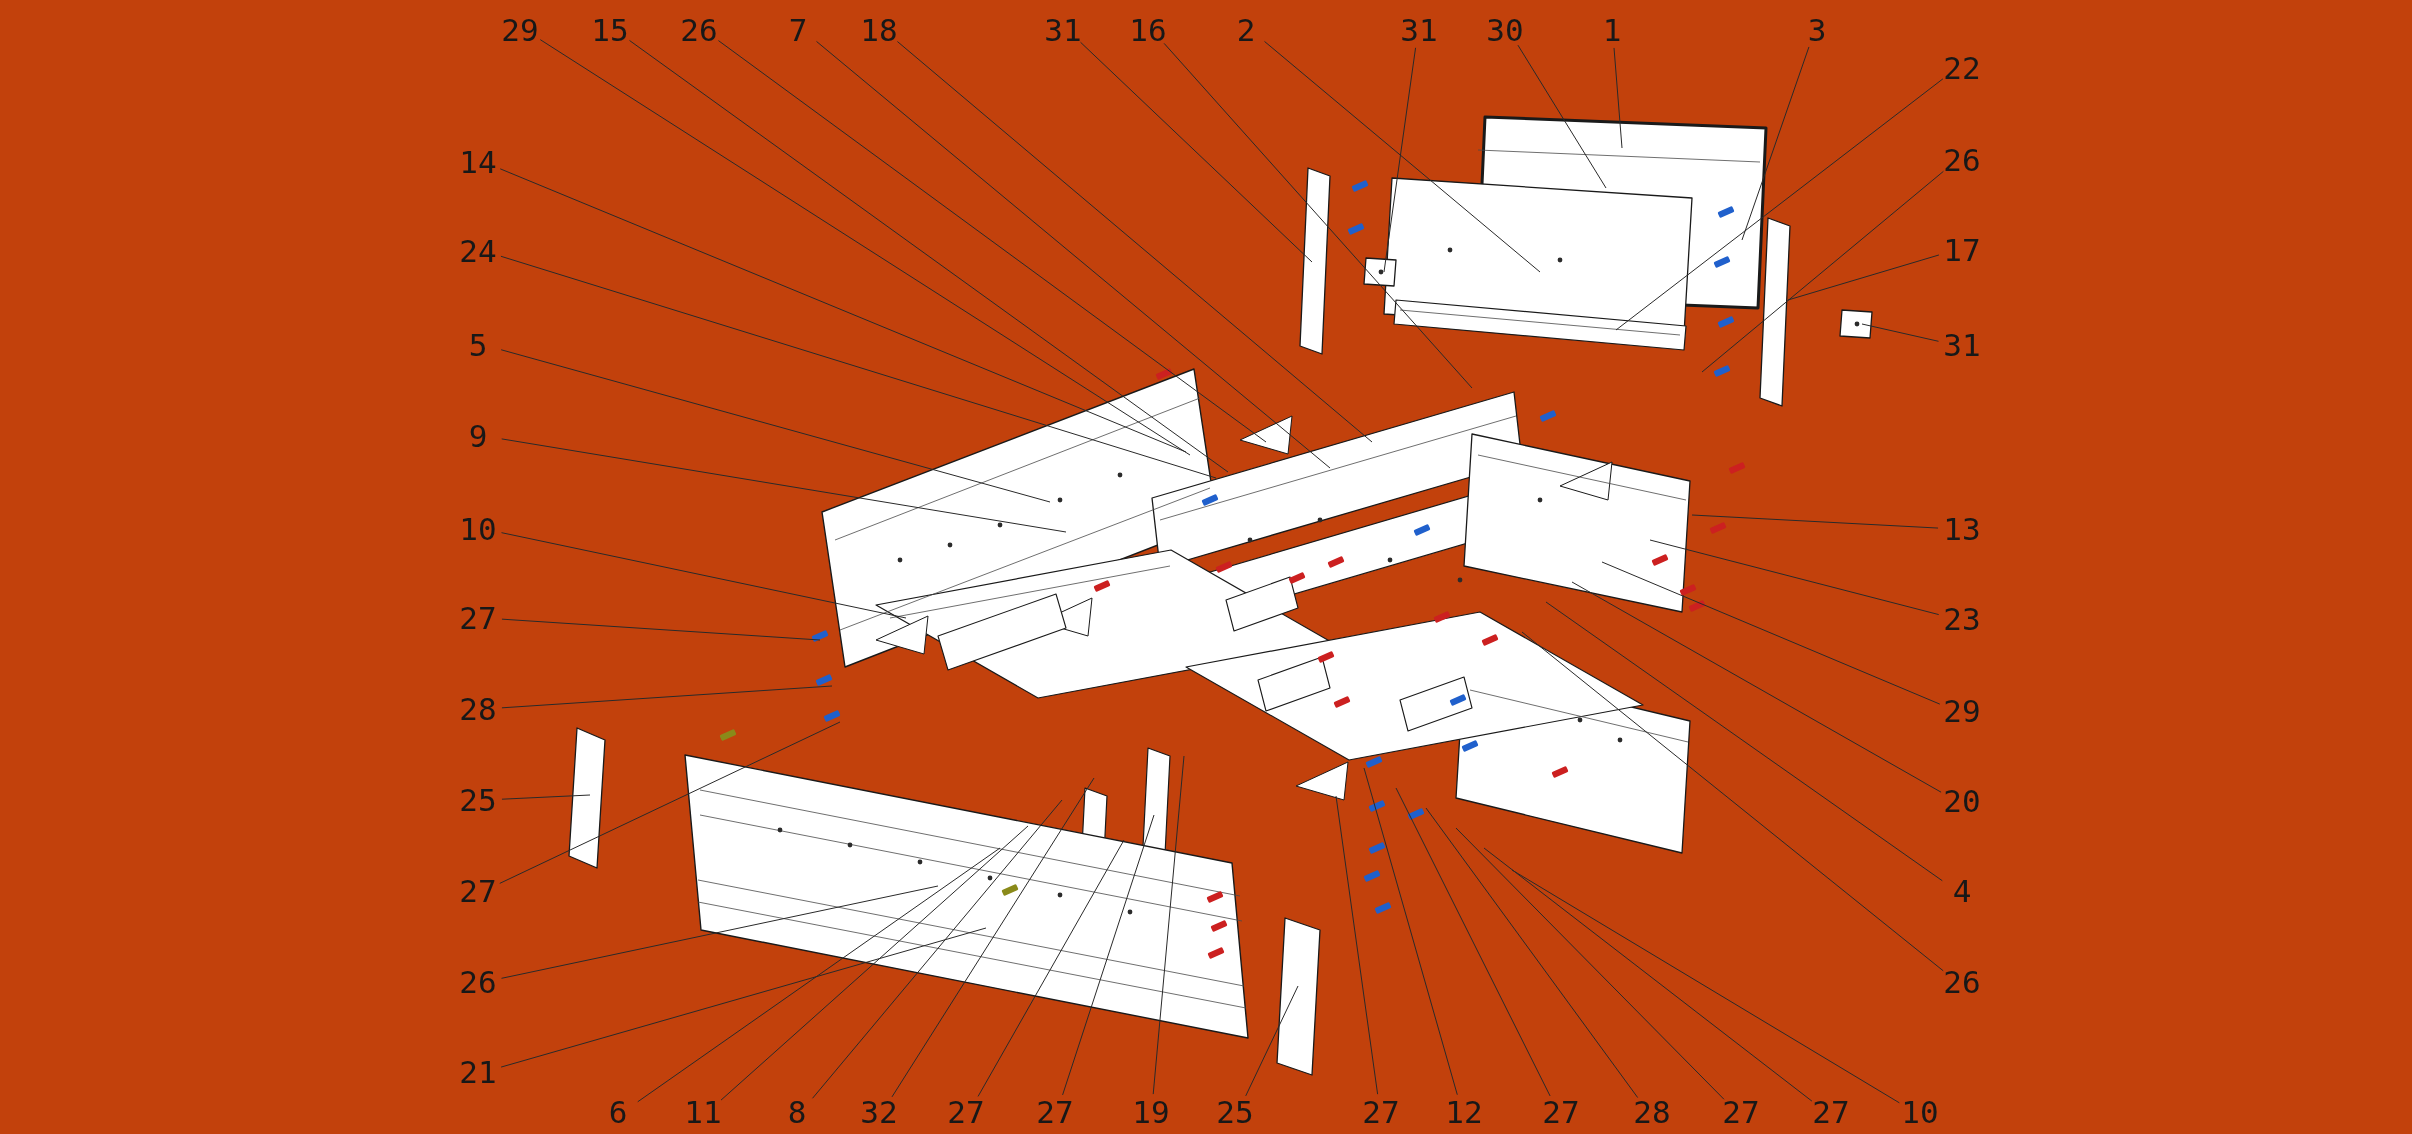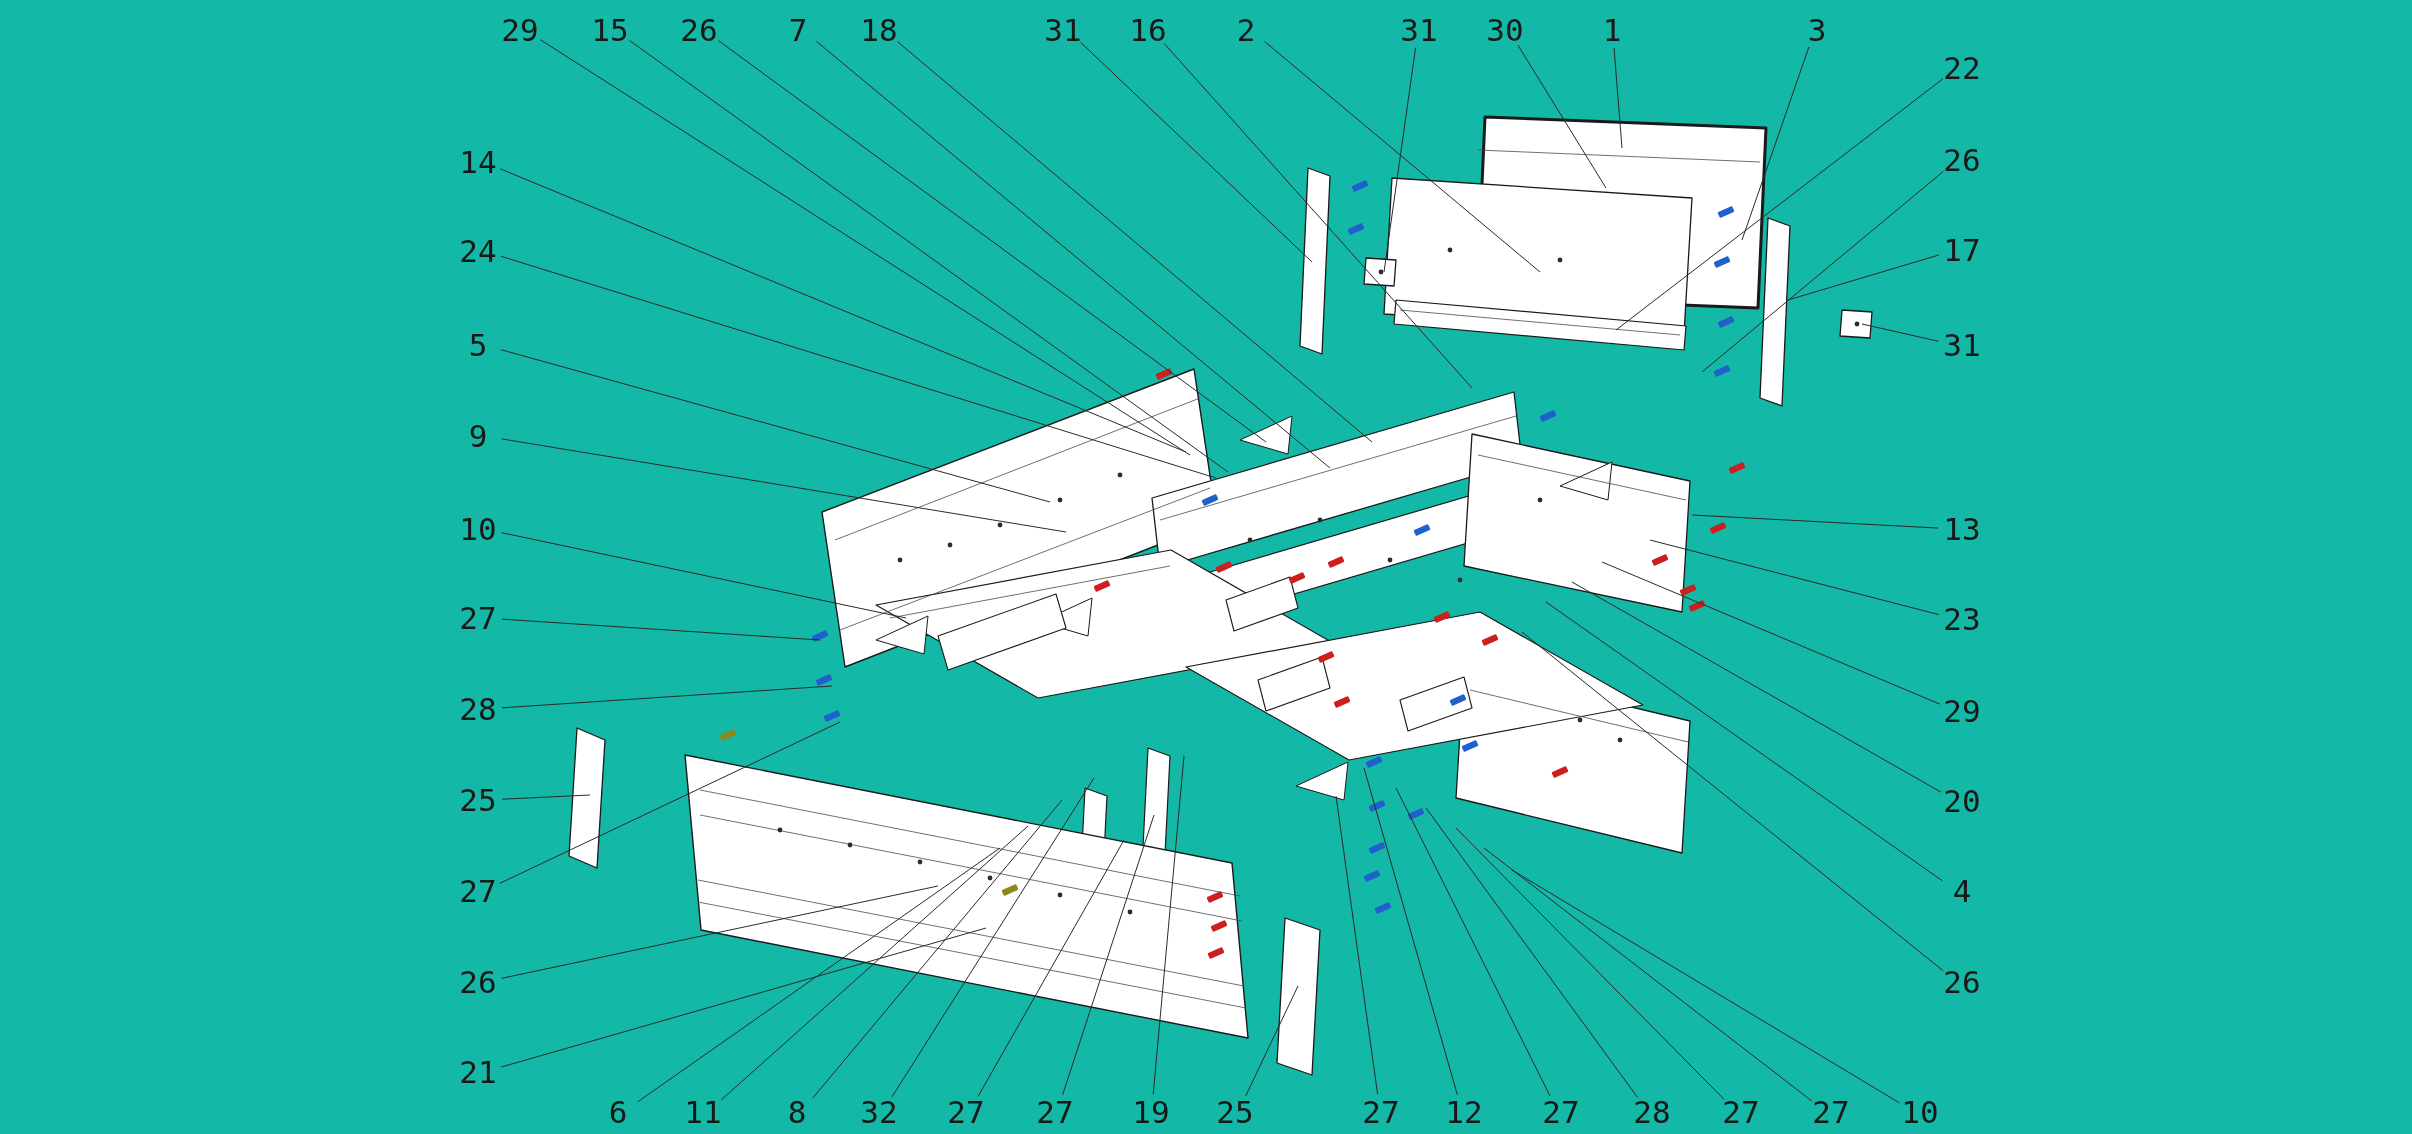--- a/index.html
+++ b/index.html
@@ -1,18 +1,18 @@
 <!DOCTYPE html>
 <html><head>
 <meta charset="utf-8">
 <style>
   html,body{margin:0;padding:0;background:#ffffff;}
   body{width:2412px;height:1134px;overflow:hidden;
        font-family:"DejaVu Sans Mono", monospace;}
-  .frame{position:relative;width:2412px;height:1134px;background:#14b8a6;}
+  .frame{position:relative;width:2412px;height:1134px;background:#c2410c;}
   svg{display:block;}
   .callout-text{font-family:"DejaVu Sans Mono", monospace;font-size:31px;fill:#181818;}
   .leader{stroke:#2a2a2a;stroke-width:1;fill:none;}
   .panel{stroke:#1a1a1a;fill:#ffffff;}
   .detail{stroke:#4a4a4a;stroke-width:0.8;fill:none;}
   .hole{fill:#2b2b2b;}
 </style>
 </head>
 <body>
 

